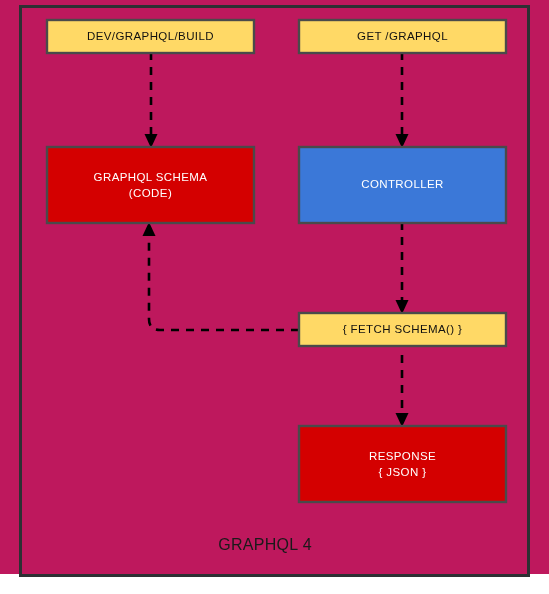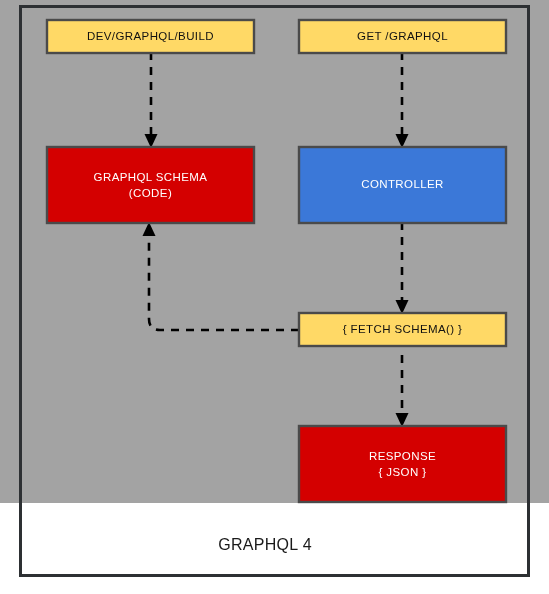--- a/index.html
+++ b/index.html
@@ -9,22 +9,22 @@
   }
   body {
     width: 549px;
     height: 594px;
     font-family: "Liberation Sans", sans-serif;
     overflow: hidden;
   }
   #diagram-root {
     position: relative;
     width: 549px;
-    height: 503px;
-    background: #a3a3a3;
+    height: 574px;
+    background: #be185d;
   }
   svg#diagram-canvas {
     position: absolute;
     top: 0;
     left: 0;
     width: 549px;
     height: 594px;
     display: block;
   }
   .node-label {

